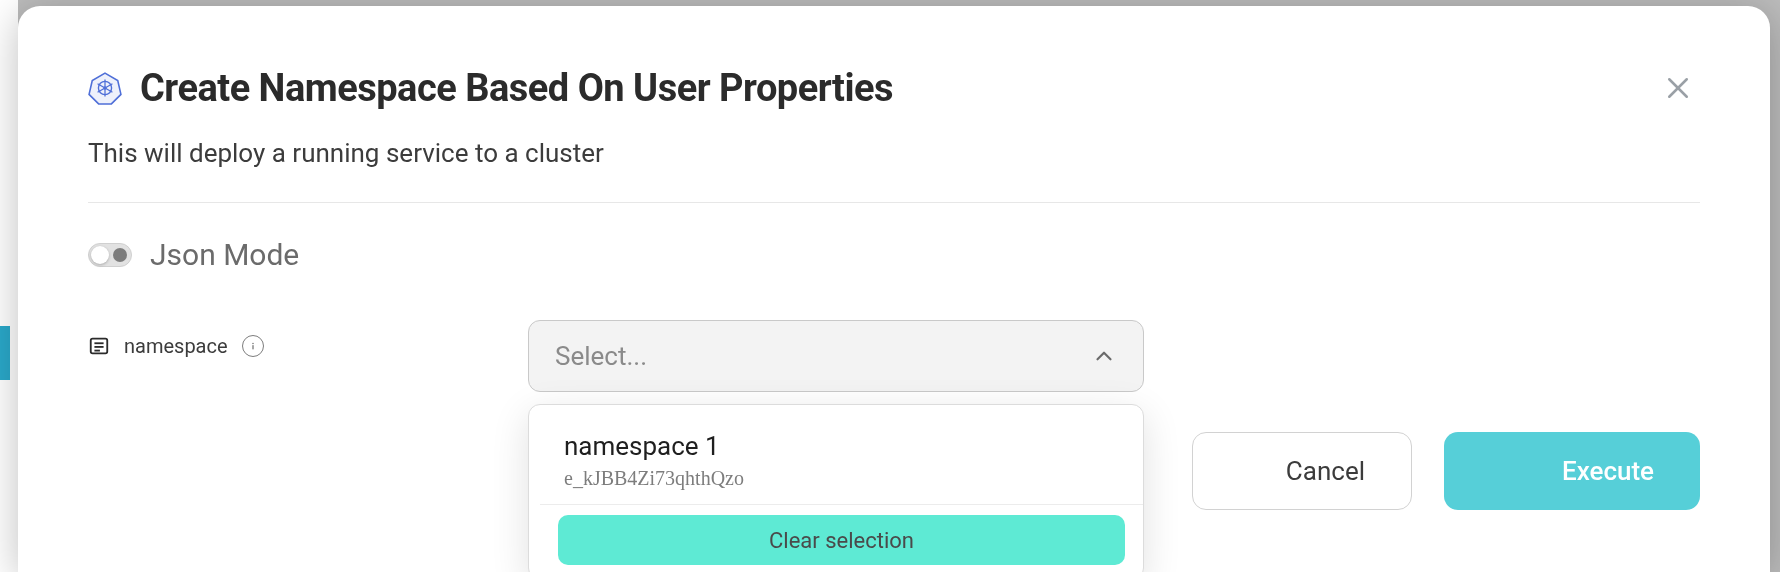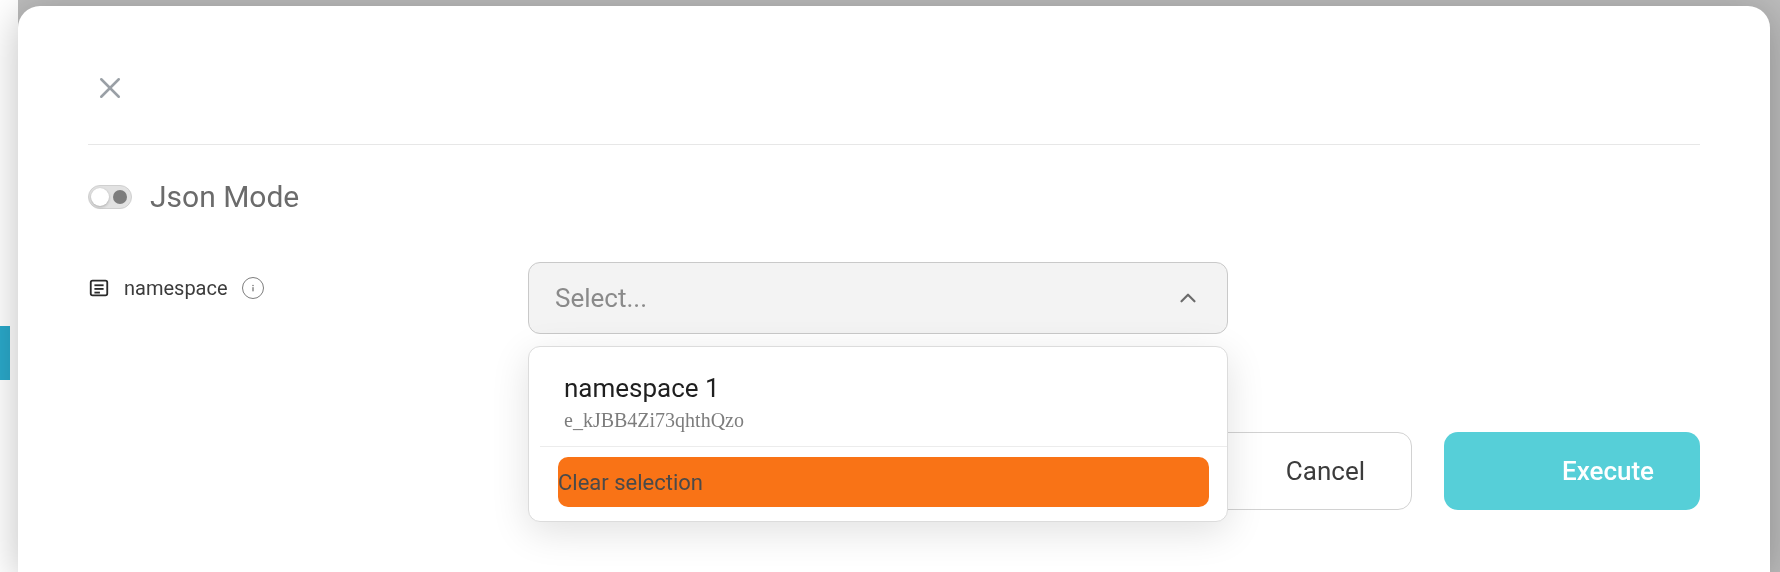--- a/index.html
+++ b/index.html
@@ -133,21 +133,21 @@
     width: 22px; height: 22px;
     border: 1.5px solid #7d7d7d;
     border-radius: 50%;
     display: flex; align-items: center; justify-content: center;
     font-size: 14px;
     color: #7d7d7d;
     cursor: default;
   }
   .select-wrap {
     position: relative;
-    width: 700px;
+    width: 616px;
   }
   .select {
     width: 100%;
     height: 72px;
     border: 1.5px solid #c9c9c9;
     border-radius: 12px;
     background: #f3f3f3;
     display: flex;
     align-items: center;
     justify-content: space-between;
@@ -185,24 +185,25 @@
     margin-bottom: 6px;
   }
   .dd-id {
     font-size: 20px;
     color: #7d7d7d;
     font-family: Liberation Serif, serif;
   }
   .dd-clear {
     margin: 10px 18px 0 18px;
     height: 50px;
-    background: #f97316;
+    background: #5eead4;
     border-radius: 10px;
     display: flex;
     align-items: center;
+    justify-content: center;
     font-size: 22px;
     color: #4a4a4a;
     cursor: pointer;
   }
   .footer {
     position: absolute;
     right: 70px;
     bottom: 62px;
     display: flex;
     gap: 32px;
@@ -253,28 +254,47 @@
 </head>
 <body>
 
 <div class="backdrop"></div>
 <div class="left-sliver"></div>
 <div class="left-accent"></div>
 
 <div class="modal">
 
   <div class="header-row">
+    <div class="title-wrap">
+      <span class="k8s-icon">
+        <svg viewBox="0 0 32 32" fill="none">
+          <polygon points="16,2 28,9 31,22 22,31 10,31 1,22 4,9" stroke="#4f6fd8" stroke-width="1.5" fill="#eef1fb"></polygon>
+          <circle cx="16" cy="16" r="6.2" stroke="#4f6fd8" stroke-width="1.3" fill="none"></circle>
+          <g stroke="#4f6fd8" stroke-width="1.2">
+            <line x1="16" y1="16" x2="16" y2="8"></line>
+            <line x1="16" y1="16" x2="23" y2="12"></line>
+            <line x1="16" y1="16" x2="23" y2="20"></line>
+            <line x1="16" y1="16" x2="16" y2="24"></line>
+            <line x1="16" y1="16" x2="9" y2="20"></line>
+            <line x1="16" y1="16" x2="9" y2="12"></line>
+          </g>
+          <circle cx="16" cy="16" r="1.6" fill="#4f6fd8"></circle>
+        </svg>
+      </span>
+      <h1 class="title">Create Namespace Based On User Properties</h1>
+    </div>
     <div class="close-btn">
       <svg viewBox="0 0 24 24" fill="none" stroke-width="2" stroke-linecap="round">
         <line x1="5" y1="5" x2="19" y2="19"></line>
         <line x1="19" y1="5" x2="5" y2="19"></line>
       </svg>
     </div>
   </div>
 
+  <p class="subtitle">This will deploy a running service to a cluster</p>
 
   <hr class="divider">
 
   <div class="row">
     <div class="toggle-wrap">
       <div class="toggle">
         <div class="toggle-knob-dark"></div>
       </div>
       <span class="toggle-label">Json Mode</span>
     </div>

